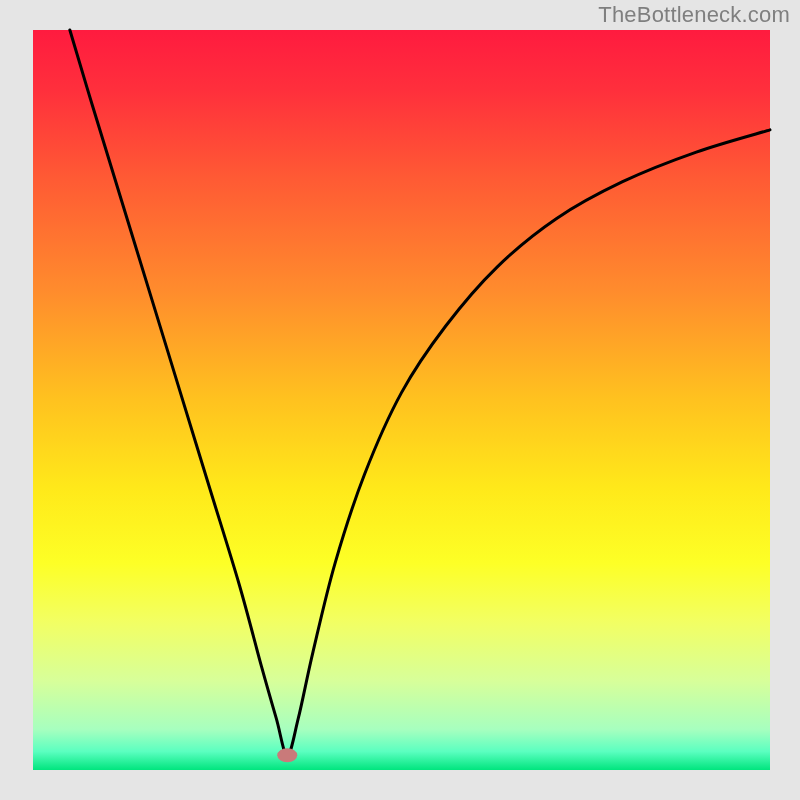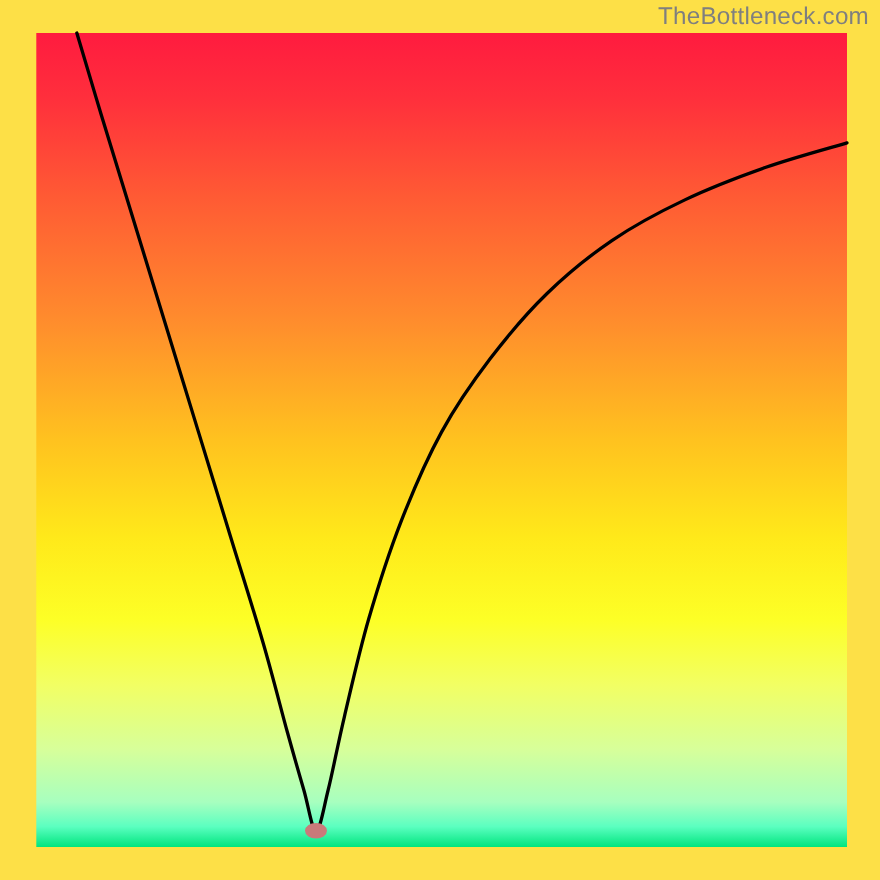--- a/index.html
+++ b/index.html
@@ -8,21 +8,21 @@
     width: 800px;
     height: 800px;
     background: #000;
     font-family: Arial, Helvetica, sans-serif;
     overflow: hidden;
   }
   .frame {
     position: relative;
     width: 800px;
     height: 800px;
-    background: #fde047;
+    background: #e5e5e5;
   }
   .watermark {
     position: absolute;
     top: 2px;
     right: 10px;
     color: #7f7f7f;
     font-size: 22px;
     letter-spacing: 0.2px;
     font-weight: 400;
     z-index: 5;

